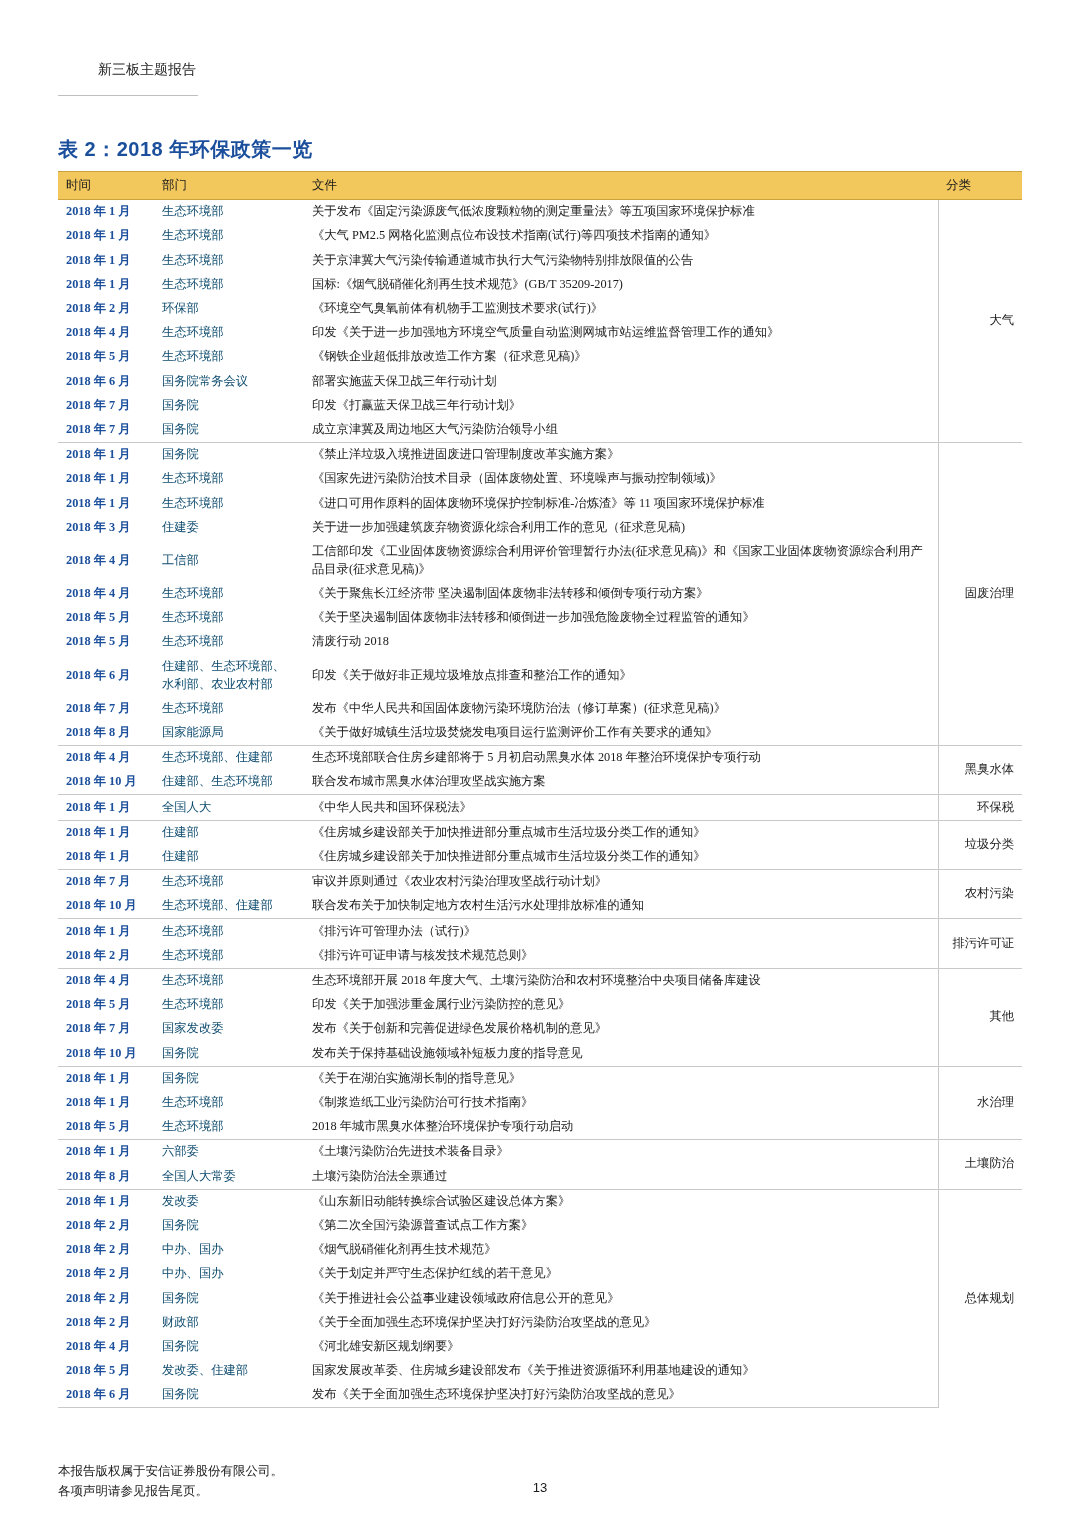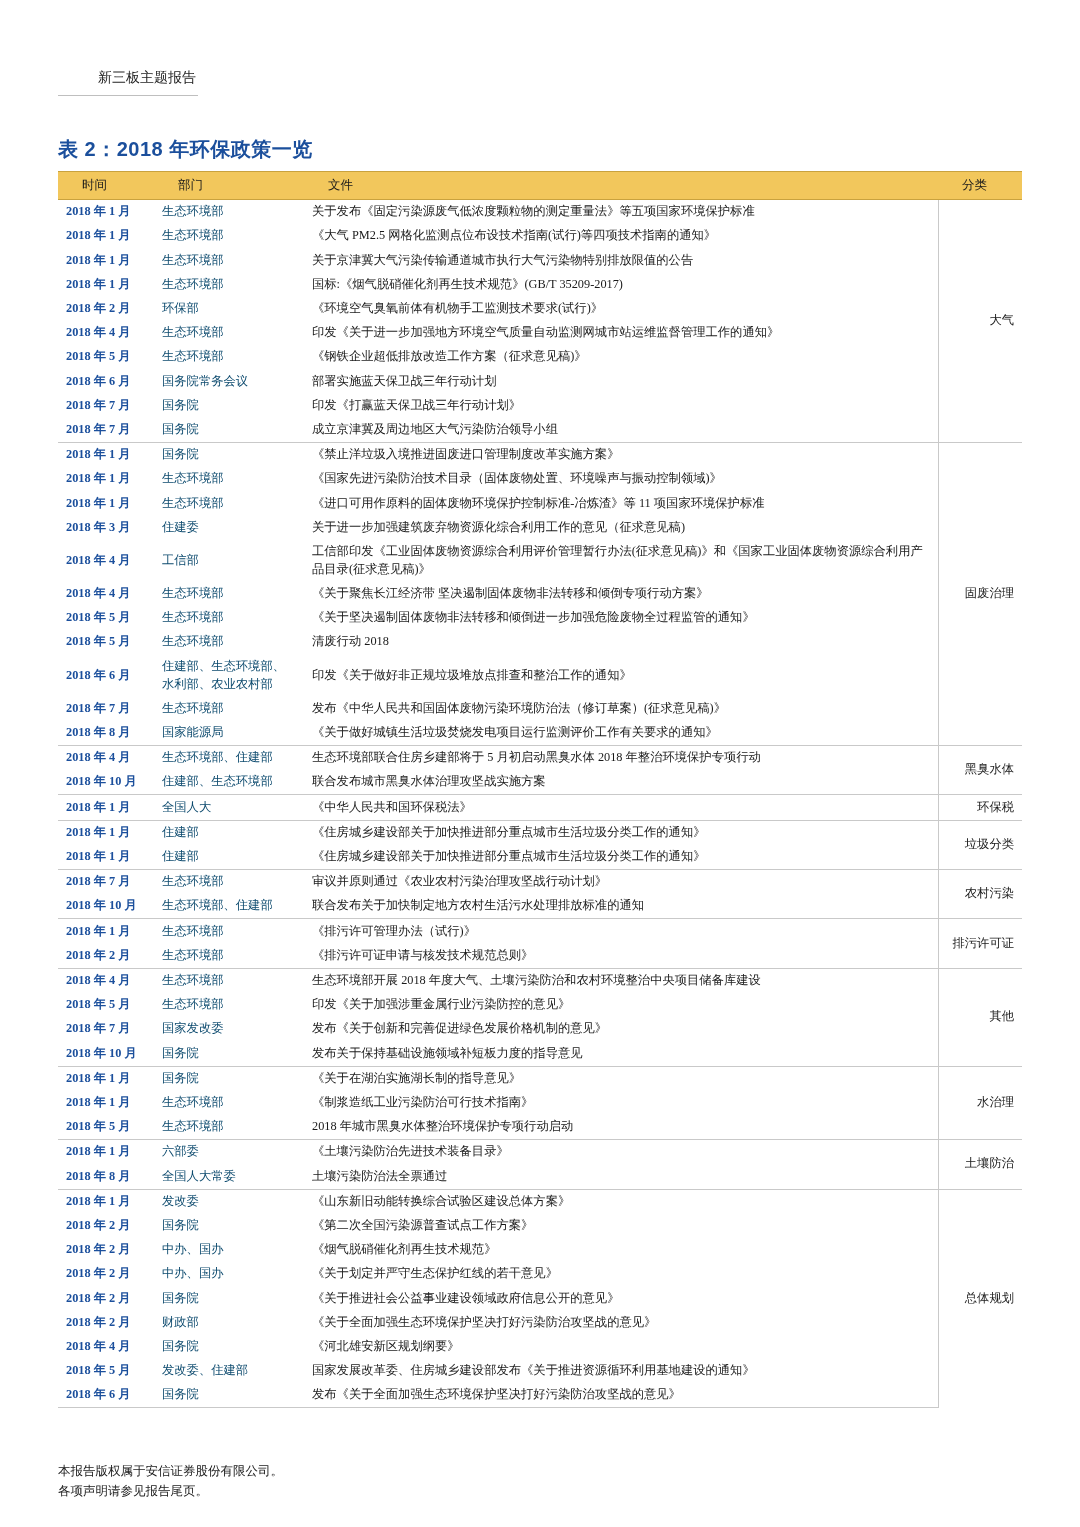--- a/index.html
+++ b/index.html
@@ -32,41 +32,41 @@
   .brand-cn {
     font-family:"Liberation Sans", sans-serif;
     font-size:32px; font-weight:bold; color:#17468f; letter-spacing:2px;
     line-height:1.15;
   }
   .brand-en {
     font-family:"Liberation Sans", sans-serif;
     font-size:13px; color:#17468f; letter-spacing:3.4px; margin-top:4px;
   }
   .header-right {
-    font-size:14px; color:#222; padding-bottom:8px;
+    font-size:14px; color:#222; padding-bottom:16px;
     border-bottom:1px solid #bfbfbf; padding-left:40px; padding-right:2px;
   }
 
   
   .table-title {
     margin-top:40px;
     font-size:20px; font-weight:bold; color:#1b4f9c;
     font-family:"Liberation Sans", sans-serif;
     letter-spacing:0.5px;
   }
 
   
   table.policy {
     width:100%; border-collapse:collapse; margin-top:8px;
     table-layout:fixed;
   }
   table.policy th {
     background:#f2c75c;
     font-size:12.5px; font-weight:normal; color:#1a1a1a;
-    text-align:left; padding:5px 24px;
+    text-align:left; padding:5px 8px;
     border-top:1px solid #c9a23e; border-bottom:1px solid #c9a23e;
     font-family:"Liberation Sans", sans-serif;
   }
   table.policy td {
     font-size:12.3px; padding:3.2px 8px; vertical-align:middle;
     line-height:1.45;
   }
   td.c-time { width:96px; color:#1b4f9c; font-weight:bold; white-space:nowrap; }
   td.c-dept { width:150px; color:#0c4a6e; }
   td.c-file { color:#1a1a1a; }
@@ -366,15 +366,16 @@
         </tr>
       </tbody>
   </table>
 
   <div class="footer">
     <div class="disclaim">
       <div>本报告版权属于安信证券股份有限公司。</div>
       <div>各项声明请参见报告尾页。</div>
     </div>
     <div class="spacer"></div>
+    <div class="pageno">13</div>
   </div>
 
 </div>
 
 </body></html>

